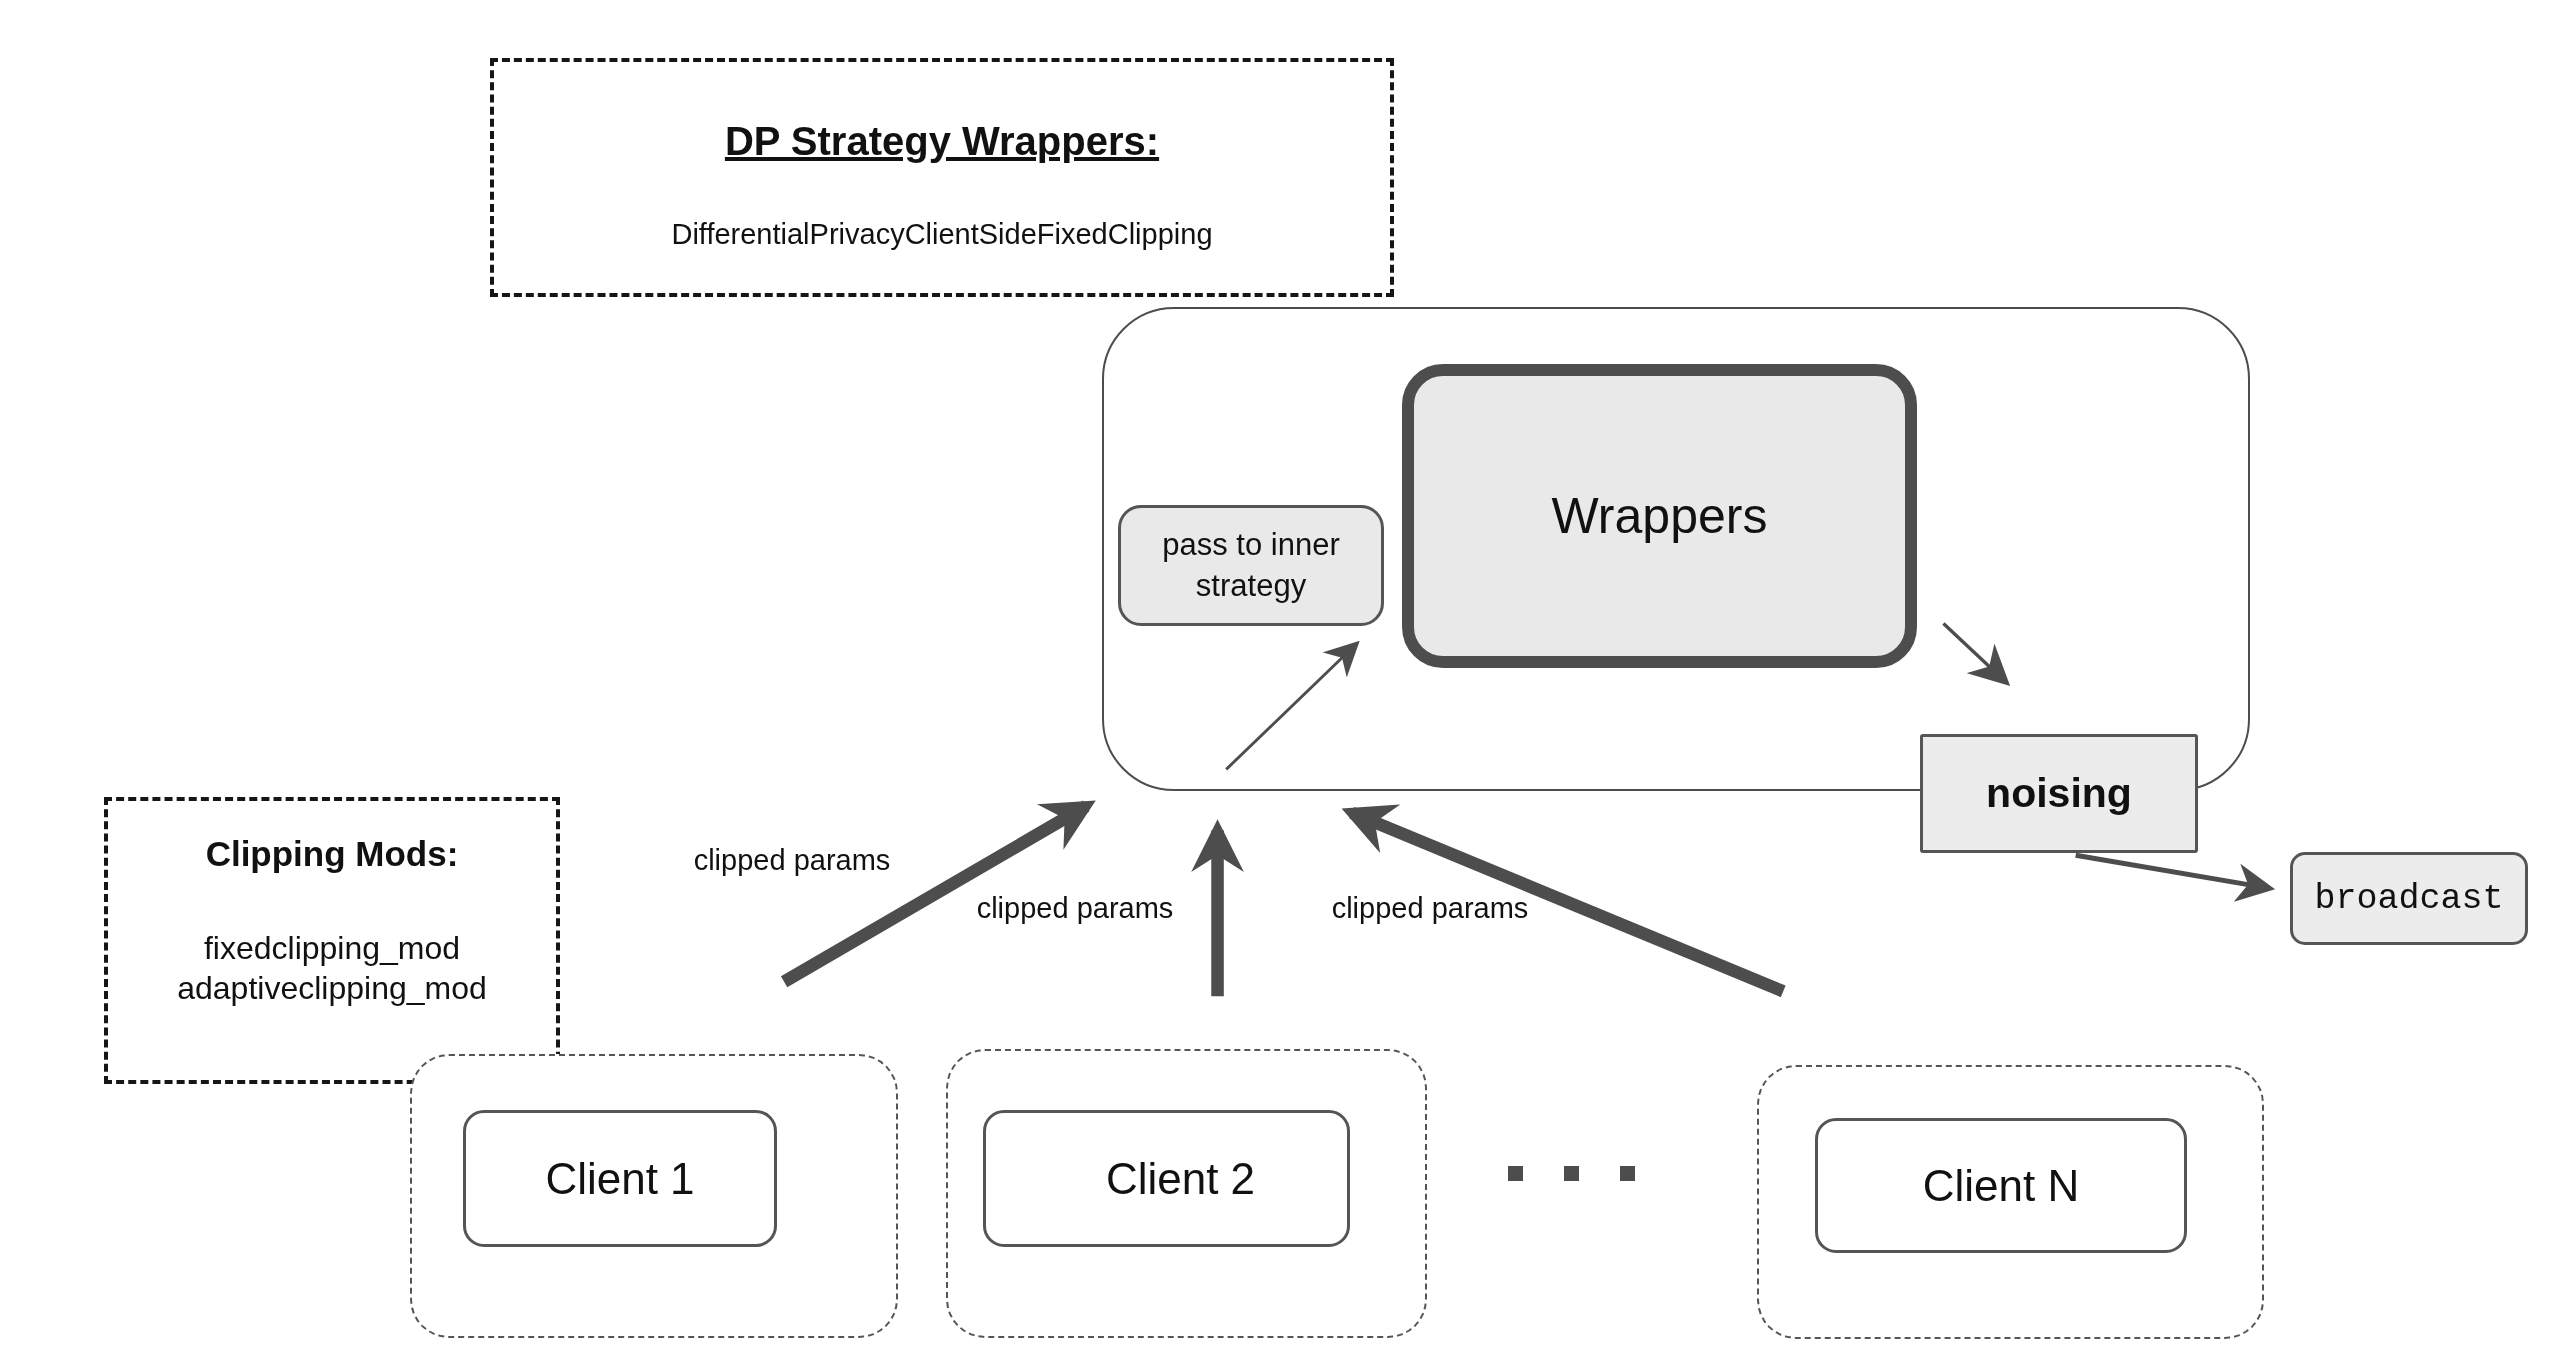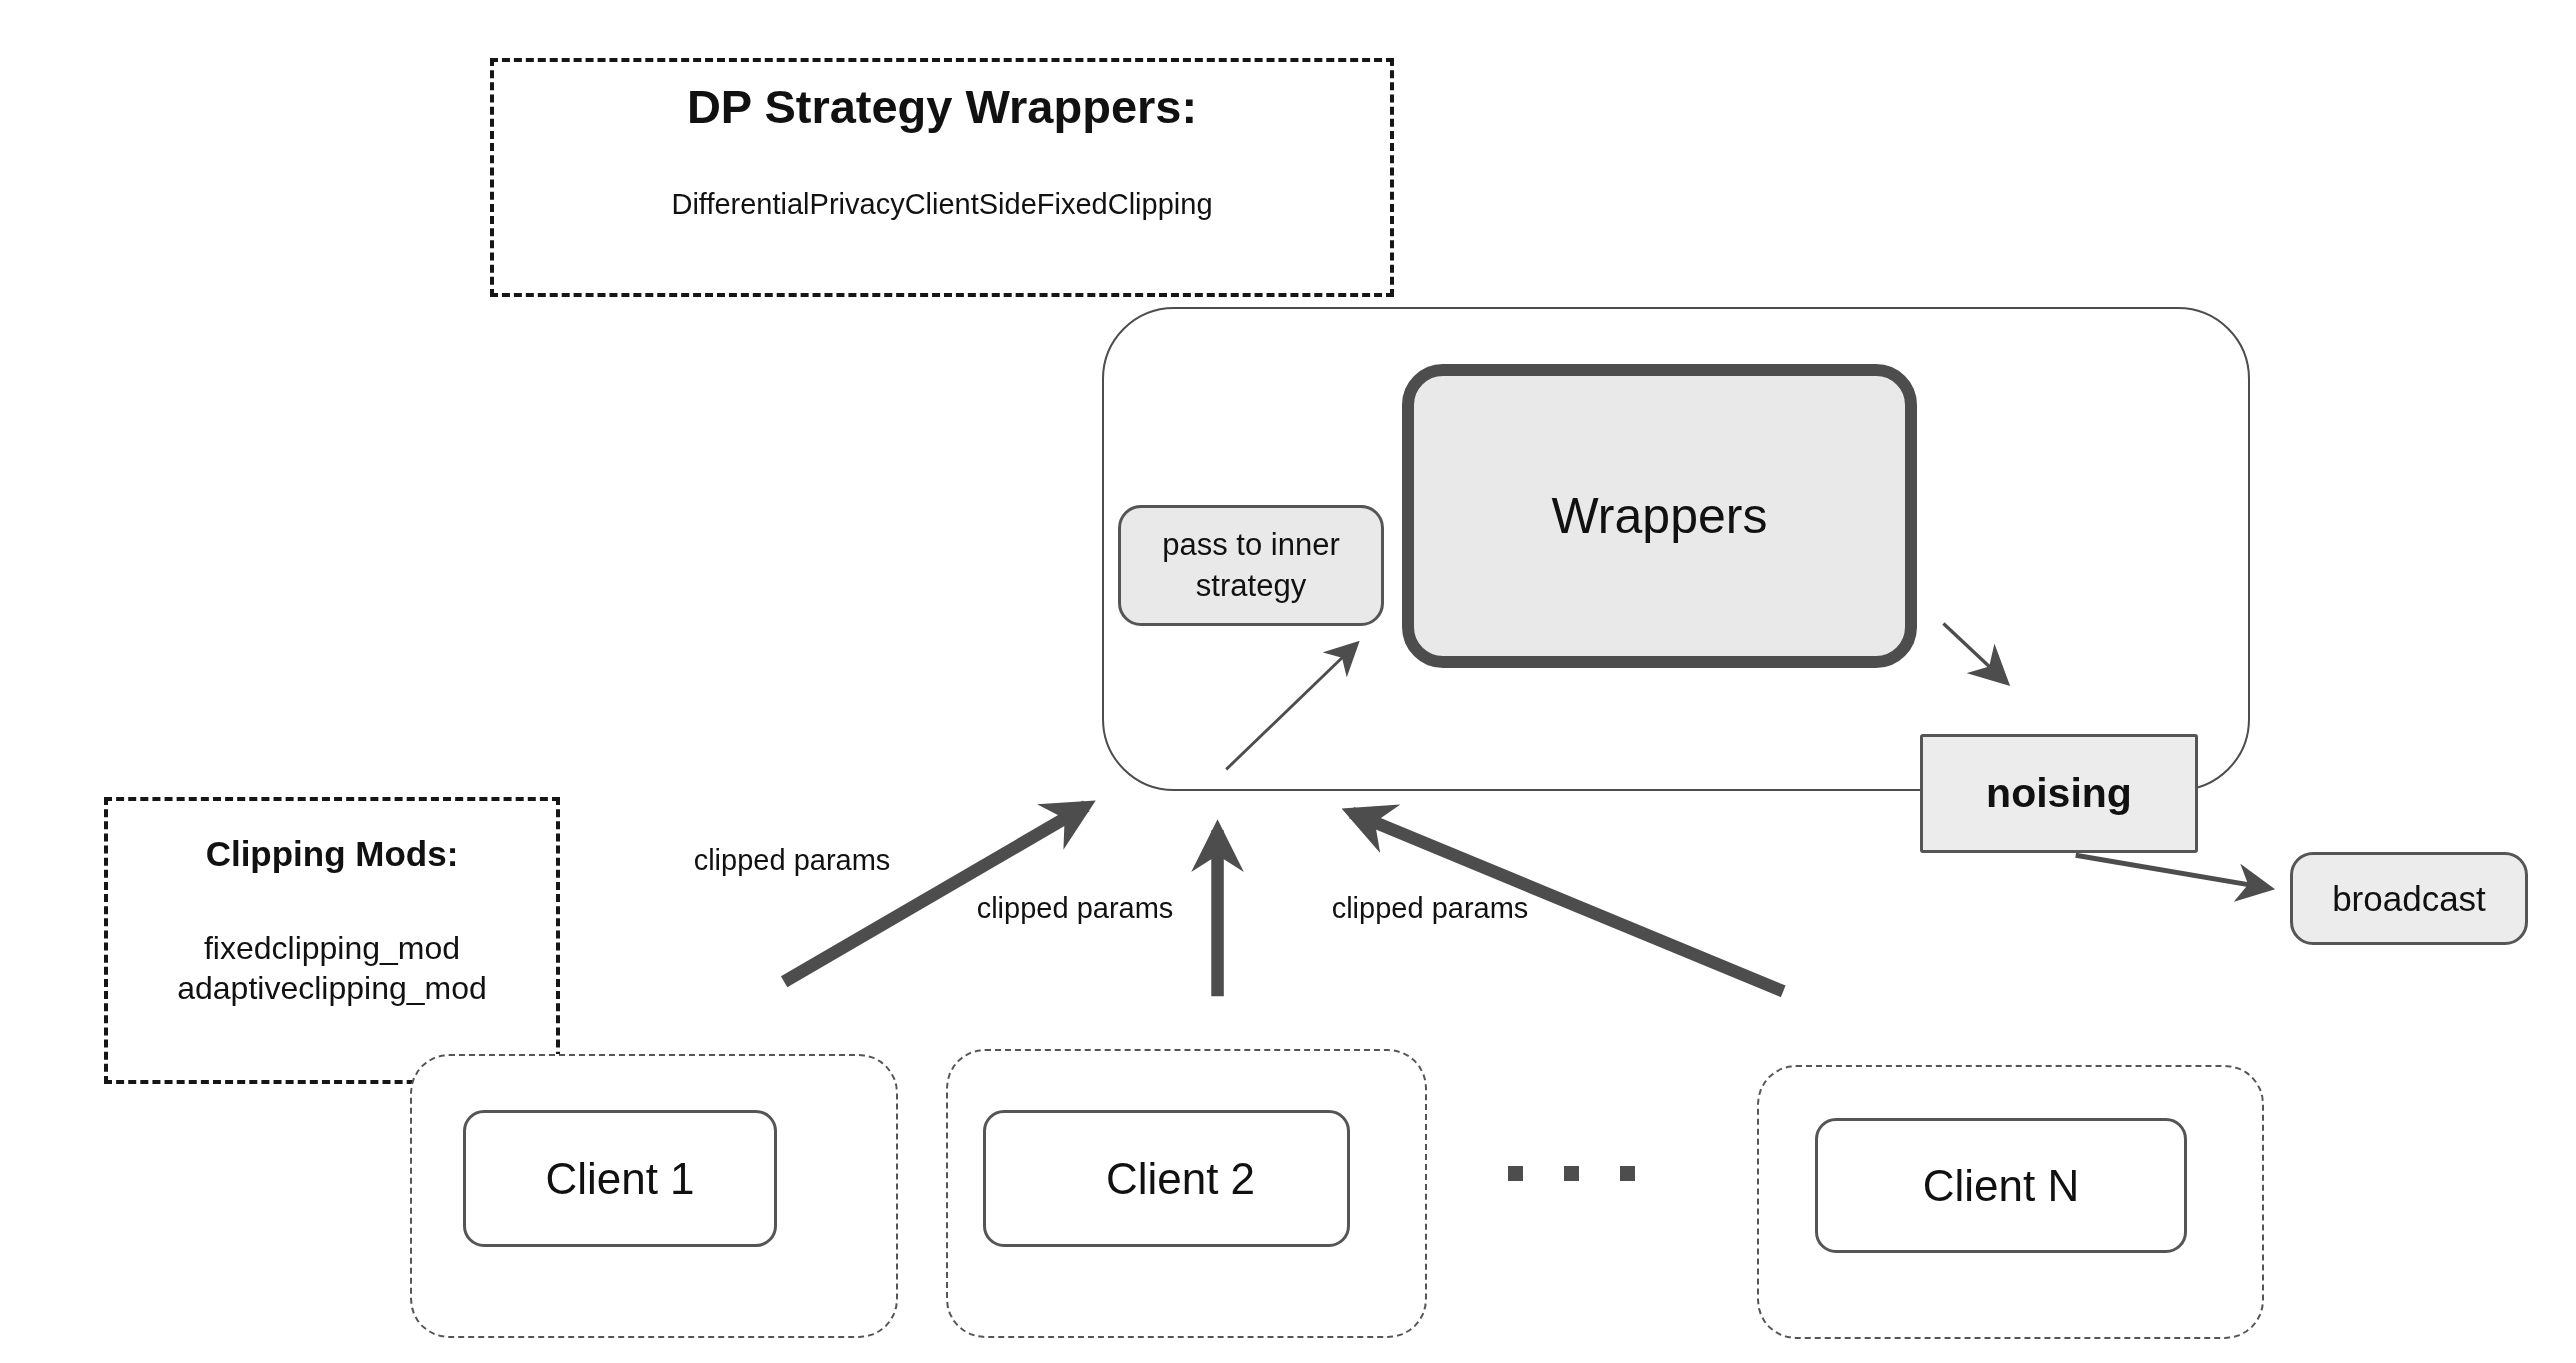--- a/index.html
+++ b/index.html
@@ -50,25 +50,26 @@
   .noising-box{
     border:3.9px solid #555555;
     border-radius:2.9px;
     background:#ececec;
     display:flex;align-items:center;justify-content:center;
     font-size:41px;font-weight:bold;
     z-index:3;
   }
   .broadcast-box{
     border:3.9px solid #555555;
-    border-radius:23px;
+    border-radius:15px;
     background:#ececec;
     display:flex;align-items:center;justify-content:center;
     font-size:35px;
     z-index:2;
+    font-family:Liberation Mono, monospace;
   }
 
   
   .client-dashed{
     border:2.9px dashed #555555;
     border-radius:39px;
     background:#ffffff;
     z-index:1;
   }
   .client-inner{
@@ -99,21 +100,21 @@
     z-index:10;
     pointer-events:none;
   }
 </style>
 </head>
 <body>
 
 <div id="canvas">
 
   <div class="abs note-box" style="left:490px;top:58px;width:904px;height:239px;">
-    <div class="note-title" style="margin-top:17px;font-size:47px;">DP Strategy Wrappers:</div>
+    <div class="note-title" style="margin-top:57px;font-size:40px;text-decoration:underline;">DP Strategy Wrappers:</div>
     <div class="note-lines" style="margin-top:52px;font-size:29px;">
       <div>DifferentialPrivacyClientSideFixedClipping</div>
     </div>
   </div>
 
   <div class="abs note-box" style="left:104px;top:797px;width:456px;height:287px;">
     <div class="note-title" style="margin-top:33px;font-size:35px;">Clipping Mods:</div>
     <div class="note-lines" style="margin-top:54px;font-size:32px;">
       <div>fixedclipping_mod</div>
       <div>adaptiveclipping_mod</div>

